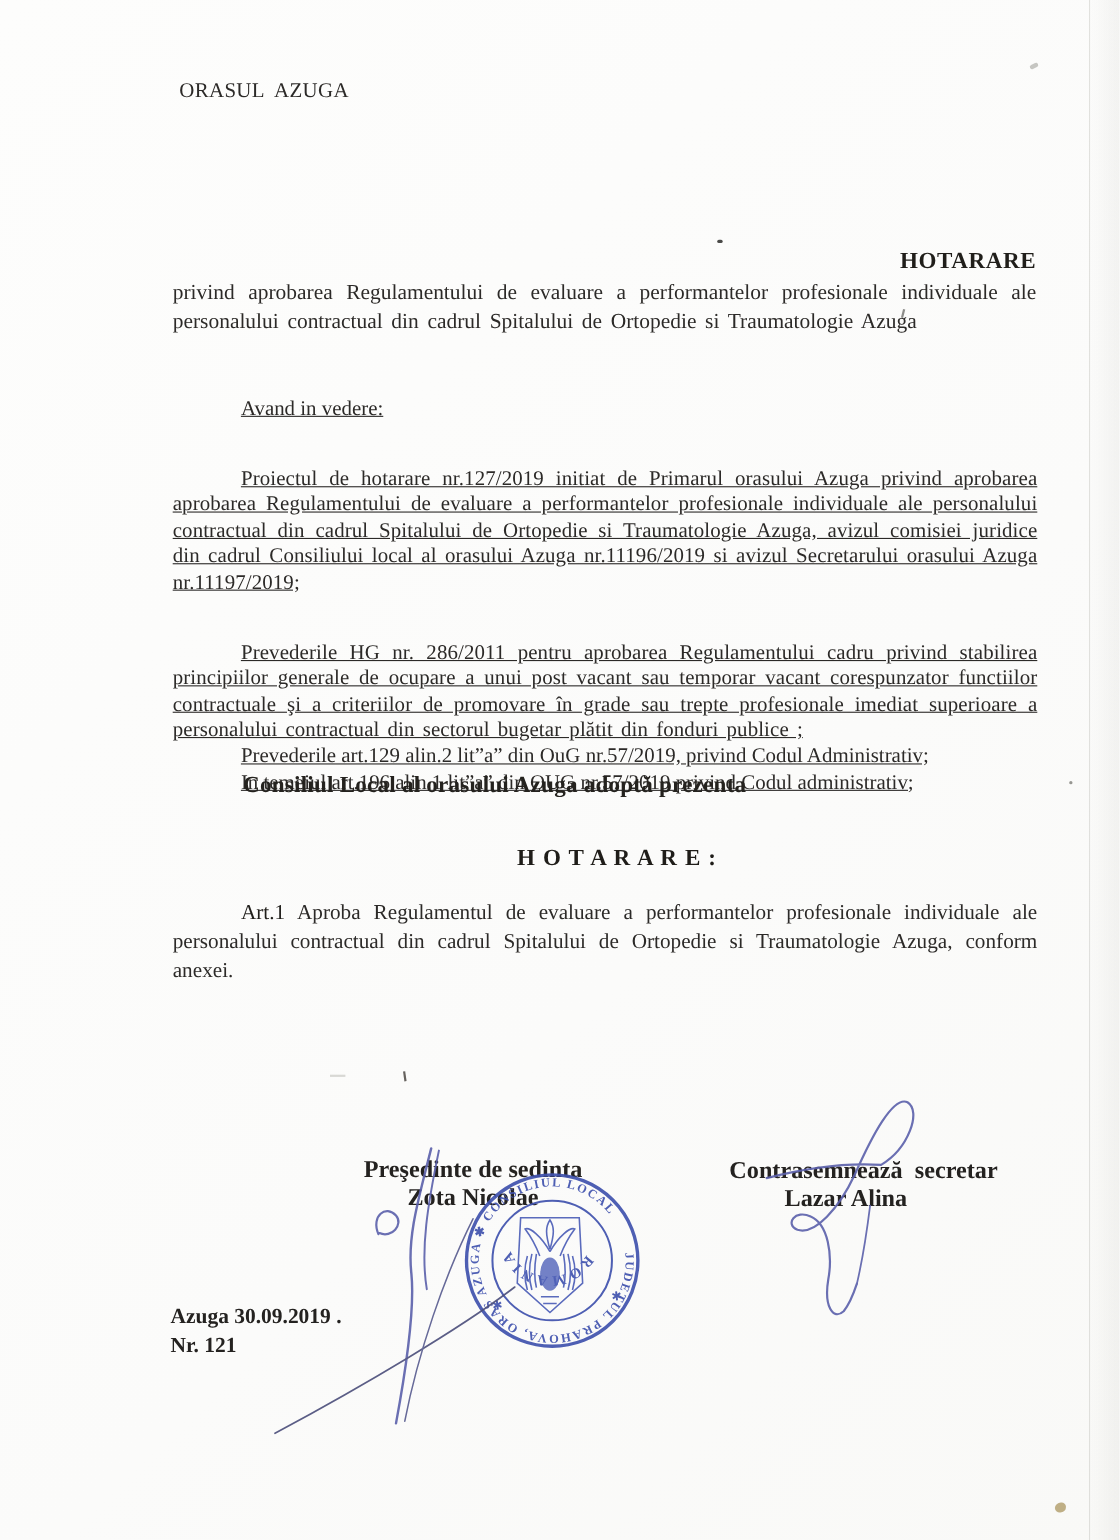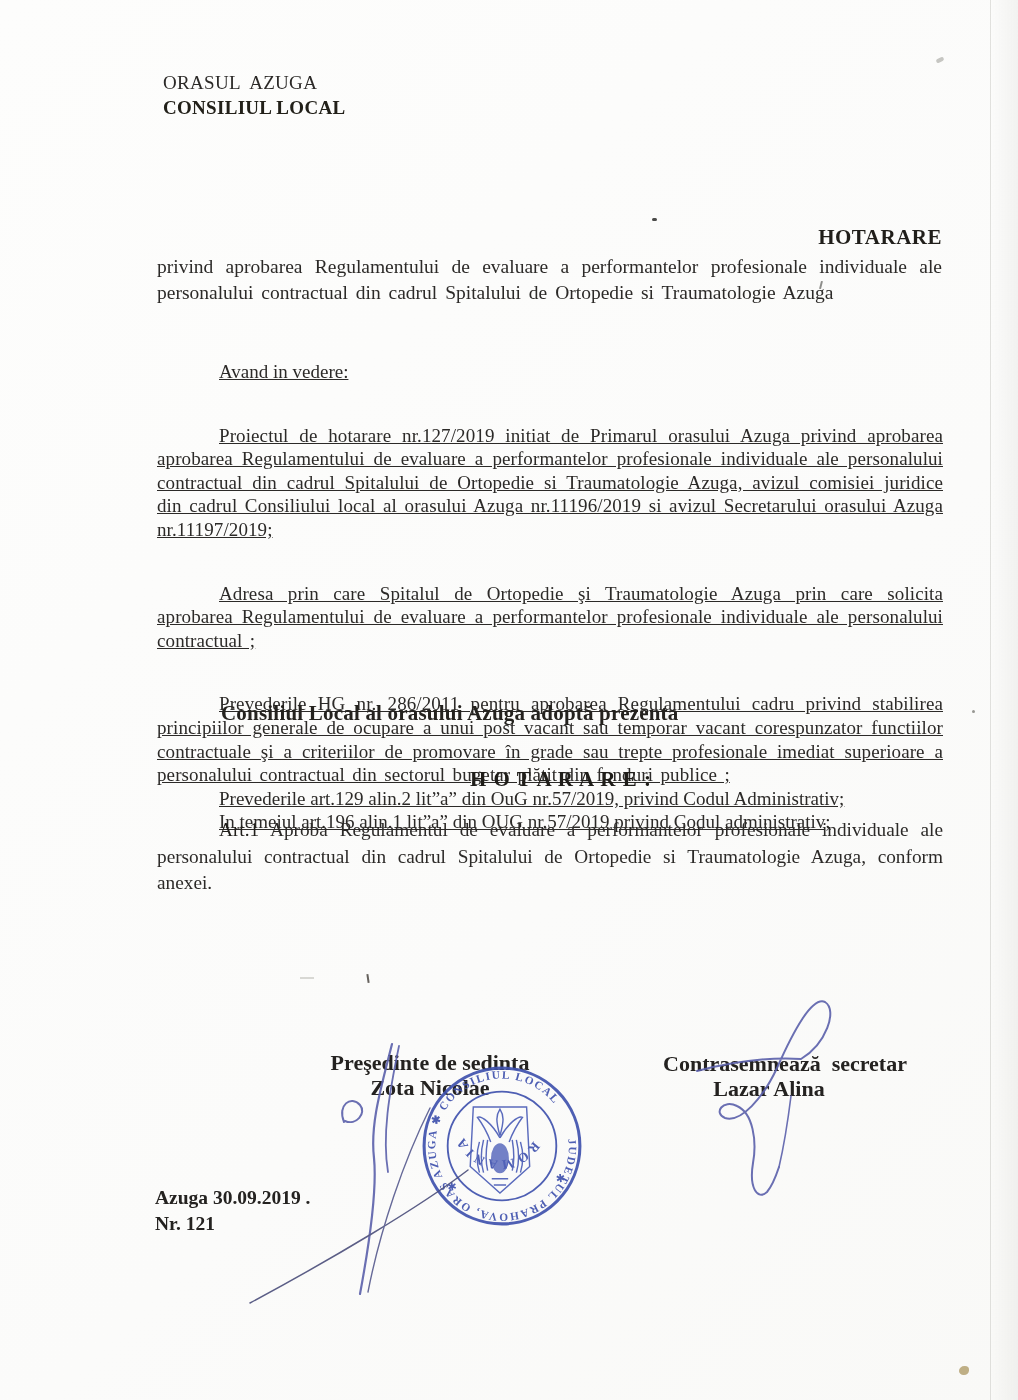--- a/index.html
+++ b/index.html
@@ -71,32 +71,30 @@
         border-radius: 55% 40% 50% 45%; }
   .a7 { left: 300px; top: 977px; width: 14px; height: 2px; background: #d8d8d4; }
 </style>
 </head>
 <body>
 
 <div class="page">
 
   <div class="block hdr">
     <div class="pre-space">ORASUL  AZUGA</div>
-    <div class="bold">CONSILIUL LOCAL</div>
   </div>
 
   <div class="block title-wrap">
     <div class="title-heading">HOTARARE</div>
     <div class="subtitle">privind aprobarea Regulamentului de evaluare a performantelor profesionale individuale ale personalului contractual din cadrul Spitalului de Ortopedie si Traumatologie Azuga</div>
   </div>
 
   <div class="block bodytext">
     <div class="single">Avand in vedere:</div>
     <div class="para">Proiectul de hotarare nr.127/2019 initiat de Primarul orasului Azuga privind aprobarea aprobarea Regulamentului de evaluare a performantelor profesionale individuale ale personalului contractual din cadrul Spitalului de Ortopedie si Traumatologie Azuga,  avizul comisiei juridice din cadrul Consiliului local al orasului Azuga nr.11196/2019 si avizul Secretarului orasului Azuga nr.11197/2019;</div>
-    <div class="para">Adresa prin care Spitalul de Ortopedie şi Traumatologie Azuga prin care solicita  aprobarea Regulamentului de evaluare a performantelor profesionale individuale ale personalului contractual ;</div>
     <div class="para">Prevederile HG nr. 286/2011 pentru aprobarea Regulamentului cadru privind stabilirea principiilor generale de ocupare a unui post vacant sau temporar vacant corespunzator functiilor contractuale şi a criteriilor de promovare în grade sau trepte profesionale imediat superioare a personalului contractual din sectorul bugetar plătit din fonduri publice ;</div>
     <div class="single">Prevederile art.129 alin.2 lit”a” din OuG nr.57/2019, privind Codul Administrativ;</div>
     <div class="single">In temeiul art.196 alin.1 lit”a” din OUG nr.57/2019 privind Codul administrativ;</div>
   </div>
 
   <div class="block adoption">Consiliul Local al orasului Azuga adoptă prezenta</div>
 
   <div class="block decree">H O T A R A R E :</div>
 
   <div class="block article"><span class="art-label">Art.1</span><span> Aproba Regulamentul de evaluare a performantelor profesionale individuale ale personalului contractual din cadrul Spitalului de Ortopedie si Traumatologie Azuga, conform anexei.</span></div>

